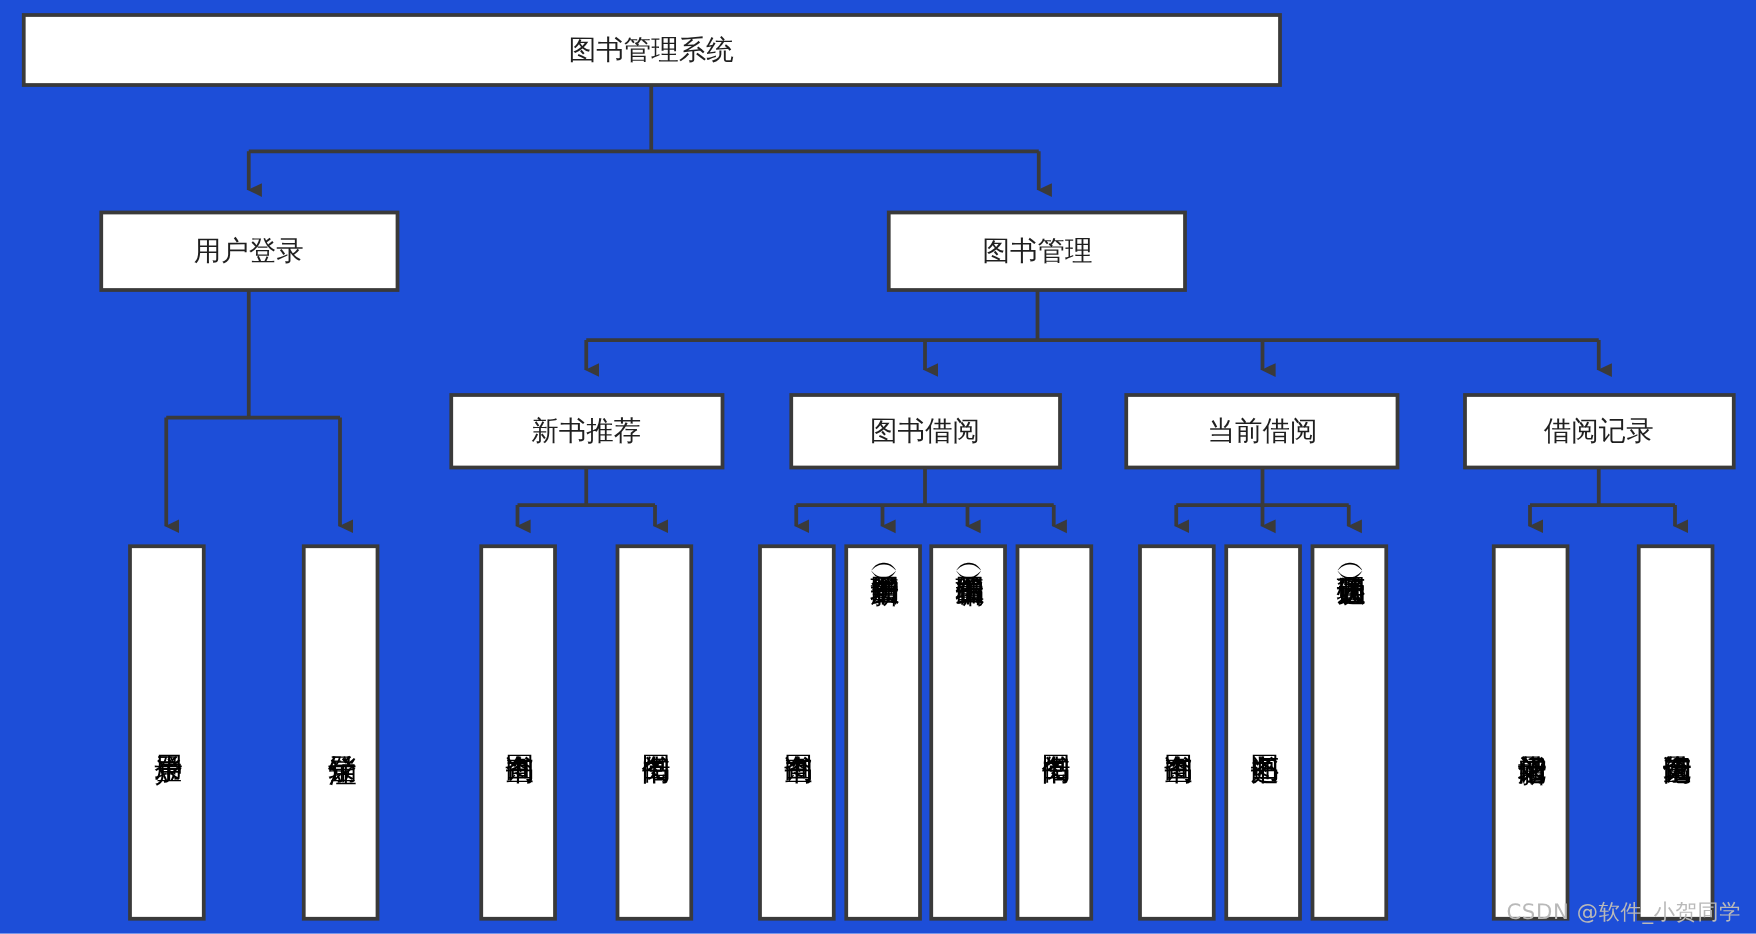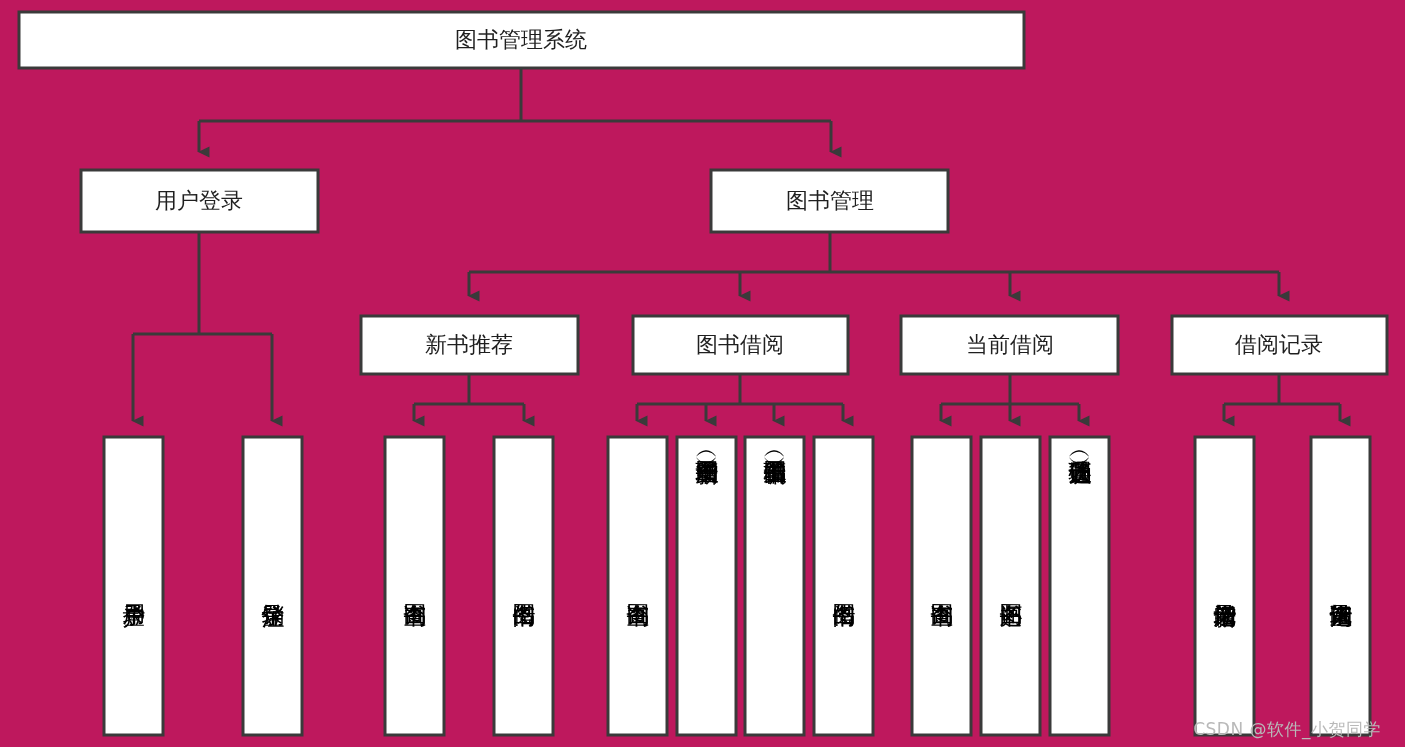--- a/index.html
+++ b/index.html
@@ -1,28 +1,28 @@
 <!DOCTYPE html>
 <html><head>
 <meta charset="utf-8">
 <style>
   html,body{margin:0;padding:0;background:#ffffff;}
   body{font-family:"DejaVu Sans","Liberation Sans",sans-serif;}
-  #stage{position:relative;width:1405px;height:747px;background:#be185d;overflow:hidden;}
+  #stage{position:relative;width:1405px;height:747px;background:#1d4ed8;overflow:hidden;}
   #diagram{position:absolute;left:0;top:0;width:1405px;height:747px;}
   .node-rect{fill:#ffffff;stroke:#3a3a3a;stroke-width:3;}
   .conn{stroke:#3a3a3a;stroke-width:3;fill:none;stroke-linecap:butt;}
   .arrow-head{fill:#3a3a3a;}
   .node-label-h{font-family:"DejaVu Sans","Liberation Sans",sans-serif;font-size:22px;fill:#1f1f1f;text-anchor:middle;dominant-baseline:middle;}
   .leaf-label{font-family:"DejaVu Sans","Liberation Sans",sans-serif;font-size:23px;fill:#1f1f1f;line-height:1.12;
     writing-mode:vertical-rl;text-orientation:upright;white-space:nowrap;}
   .leaf-wrap{position:absolute;display:flex;align-items:flex-start;justify-content:center;
     box-sizing:border-box;pointer-events:none;}
   .leaf-wrap.center{align-items:center;}
-  .watermark{position:absolute;right:24px;bottom:6px;font-size:17px;color:#b9b9b9;
+  .watermark{position:absolute;right:12px;bottom:6px;font-size:17px;color:#b9b9b9;
     font-family:"DejaVu Sans","Liberation Sans",sans-serif;letter-spacing:.5px;white-space:nowrap;}
 </style>
 </head>
 <body>
 
 <div id="stage">
 
   <svg id="diagram" viewBox="0 0 1405 747">
     <defs>
       <marker id="arrow" viewBox="0 0 12 12" refX="6" refY="10.5" markerWidth="12" markerHeight="12" orient="auto-start-reverse" markerUnits="userSpaceOnUse">

